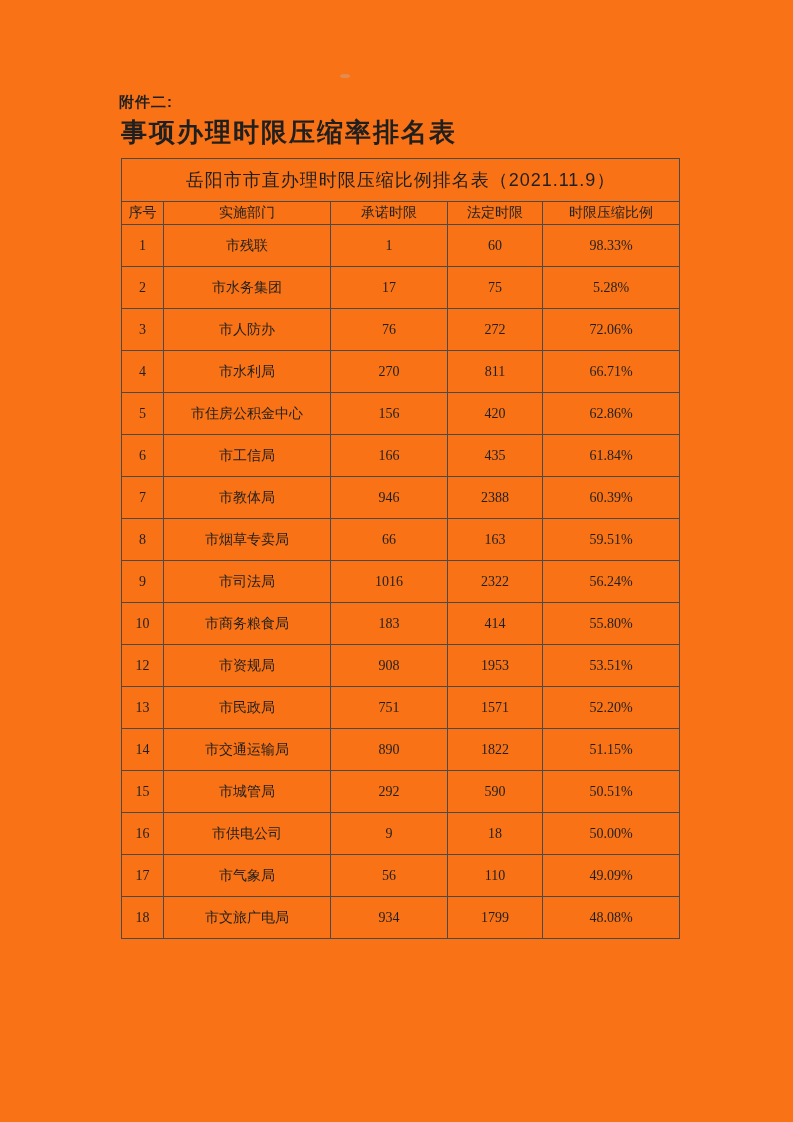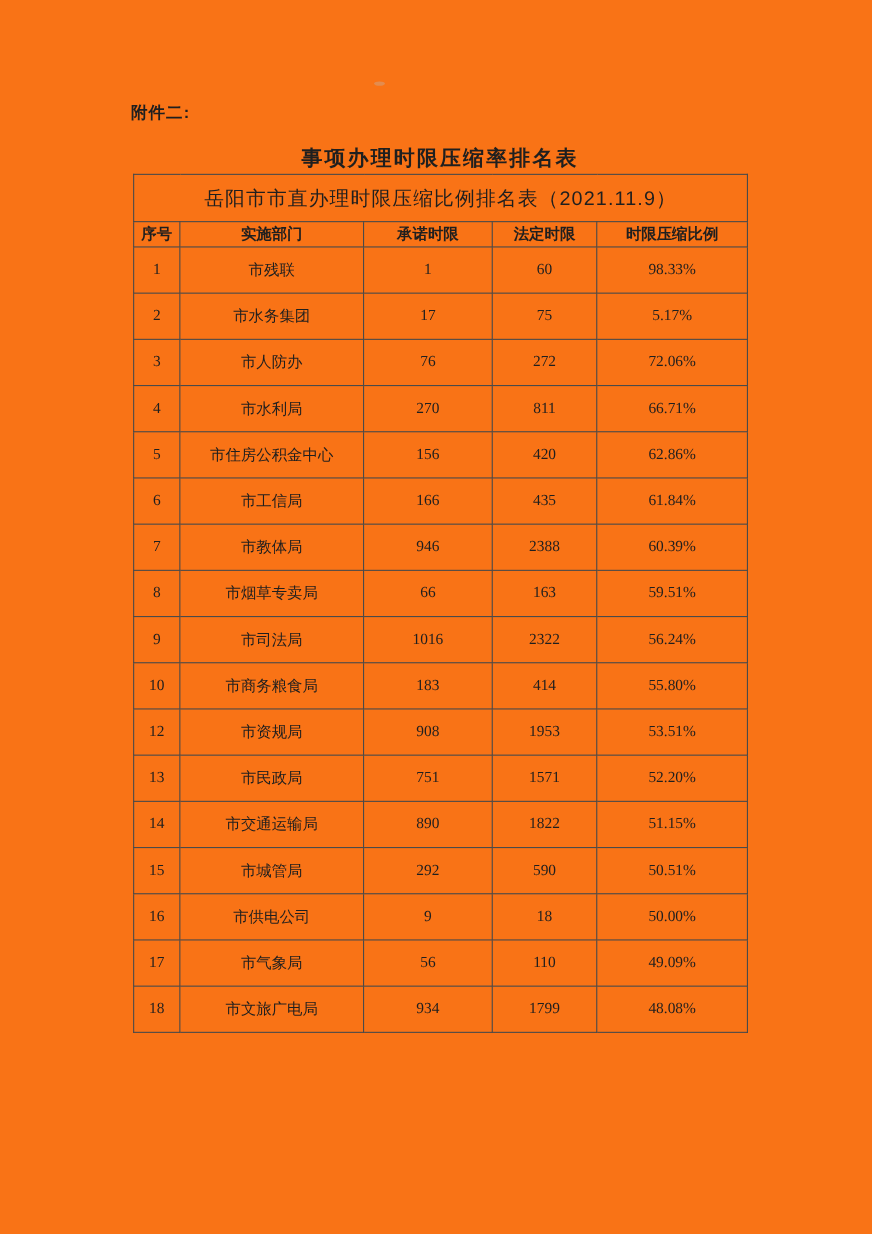--- a/index.html
+++ b/index.html
@@ -22,24 +22,23 @@
     left: 119px;
     top: 93px;
     font-size: 15px;
     font-weight: 600;
     letter-spacing: 1px;
     font-family: "Liberation Sans", sans-serif;
   }
   .main-title {
     position: absolute;
     left: 121px;
-    top: 131px;
+    top: 115px;
     width: 558px;
-    text-align: center;
-    font-size: 19px;
+    font-size: 26px;
     font-weight: bold;
     letter-spacing: 2px;
     font-family: "Liberation Sans", sans-serif;
   }
   table.doc-table {
     position: absolute;
     left: 121px;
     top: 158px;
     width: 558px;
     border-collapse: collapse;
@@ -65,21 +64,21 @@
     height: 19px;
     font-size: 12.5px;
     font-weight: bold;
     text-align: left;
     padding-left: 3px;
     font-family: "Liberation Sans", sans-serif;
   }
   .doc-table th {
     height: 22px;
     font-size: 14px;
-    font-weight: bold;
+    font-weight: normal;
     font-family: "Liberation Sans", sans-serif;
   }
   .doc-table td {
     height: 41px;
     font-size: 14px;
   }
   
   .scan-smudge {
     position: absolute;
     left: 340px;
@@ -128,21 +127,21 @@
           <td>市残联</td>
           <td>1</td>
           <td>60</td>
           <td>98.33%</td>
         </tr>
         <tr>
           <td>2</td>
           <td>市水务集团</td>
           <td>17</td>
           <td>75</td>
-          <td>5.17%</td>
+          <td>5.28%</td>
         </tr>
         <tr>
           <td>3</td>
           <td>市人防办</td>
           <td>76</td>
           <td>272</td>
           <td>72.06%</td>
         </tr>
         <tr>
           <td>4</td>

